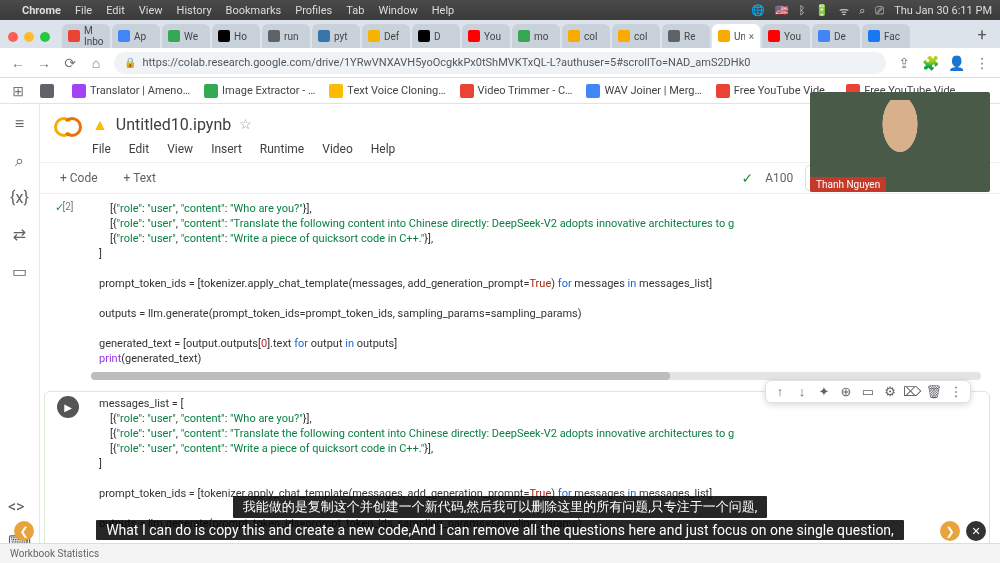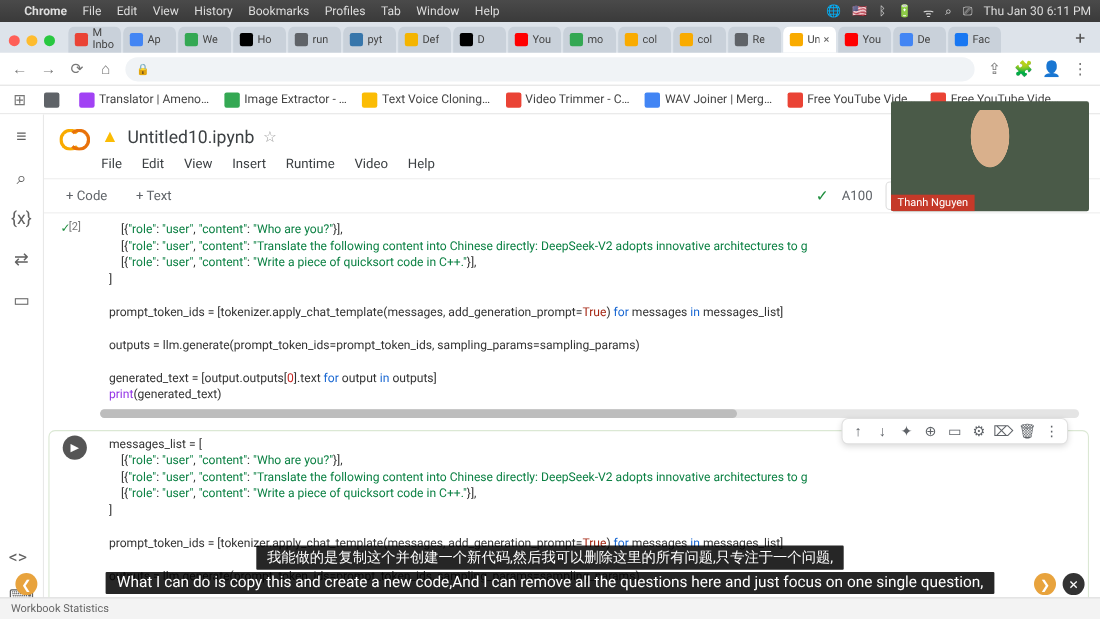--- a/index.html
+++ b/index.html
@@ -203,20 +203,21 @@
   <div class="newtab">+</div>
 </div>
 
 <div class="addrbar">
   <span class="navbtn">←</span>
   <span class="navbtn">→</span>
   <span class="navbtn">⟳</span>
   <span class="navbtn">⌂</span>
   <div class="url">
     <span class="lock">🔒</span>
+    <span>https://colab.research.google.com/drive/1YRwVNXAVH5yoOcgkkPx0tShMVKTxQL-L?authuser=5#scrollTo=NAD_amS2DHk0</span>
   </div>
   <span class="navbtn">⇪</span>
   <span class="navbtn">🧩</span>
   <span class="navbtn">👤</span>
   <span class="navbtn">⋮</span>
 </div>
 
 <div class="bookbar">
   <span class="navbtn">⊞</span>
   <div id="bms-here" style="display:flex;gap:14px;justify-content:space-between;">

